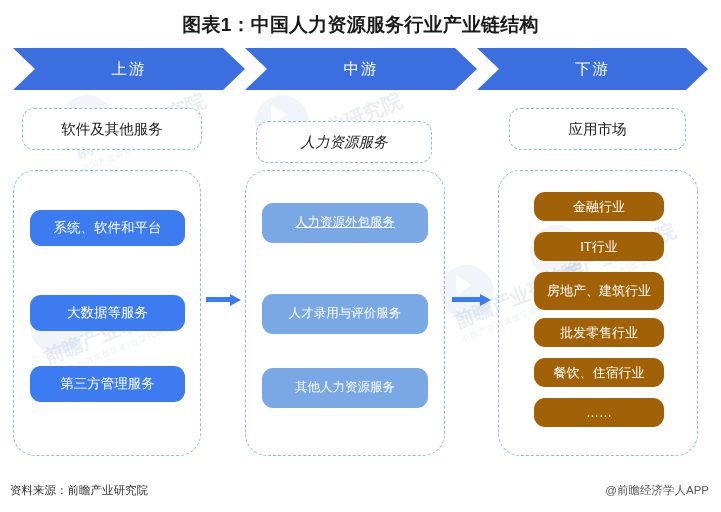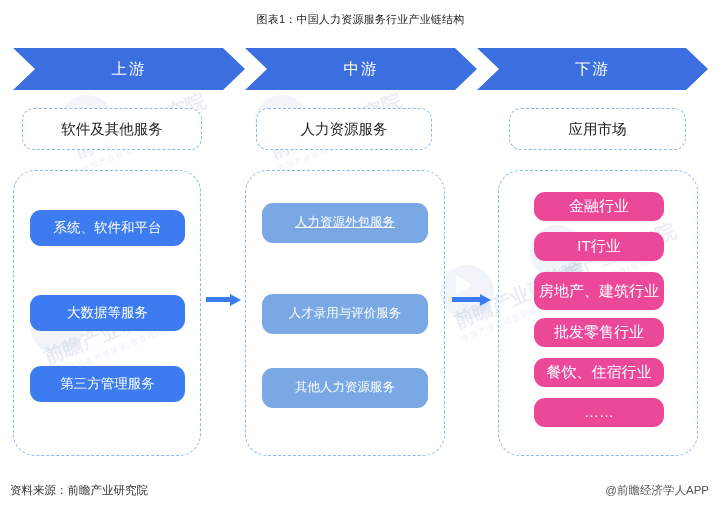--- a/index.html
+++ b/index.html
@@ -16,22 +16,22 @@
     color: #222;
   }
 
   
   .chart-title {
     position: absolute;
     top: 12px;
     left: 0;
     width: 721px;
     text-align: center;
-    font-size: 11px;
-    font-weight: normal;
+    font-size: 19px;
+    font-weight: bold;
     color: #1a1a1a;
     letter-spacing: 0.2px;
     white-space: nowrap;
   }
 
   
   .wm {
     position: absolute;
     color: rgba(150,170,200,0.20);
     font-size: 20px;
@@ -91,21 +91,21 @@
     border-radius: 12px;
     background: #ffffff;
     display: flex;
     align-items: center;
     justify-content: center;
     font-size: 14.5px;
     color: #1d1d1d;
     box-sizing: border-box;
   }
   .sec-head-1 { left: 22px;  top: 108px; width: 180px; }
-  .sec-head-2 { left: 256px; top: 108px; width: 176px; }
+  .sec-head-2 { left: 256px; top: 121px; width: 176px; font-style: italic; }
   .sec-head-3 { left: 509px; top: 108px; width: 177px; }
 
   
   .col-box {
     position: absolute;
     border: 1.4px dashed #8fb4f2;
     border-radius: 22px;
     background: transparent;
     box-sizing: border-box;
   }
@@ -133,22 +133,22 @@
     height: 36px;
   }
   .pill-mid {
     background: #7aa8e4;
     font-size: 12.5px;
     left: 262px;
     width: 166px;
     height: 40px;
   }
   .pill-down {
-    background: #ec4899;
-    font-size: 15px;
+    background: #a16207;
+    font-size: 13px;
     left: 534px;
     width: 130px;
     height: 29px;
   }
 
   
   .arrow {
     position: absolute;
     height: 10px;
     top: 294px;

